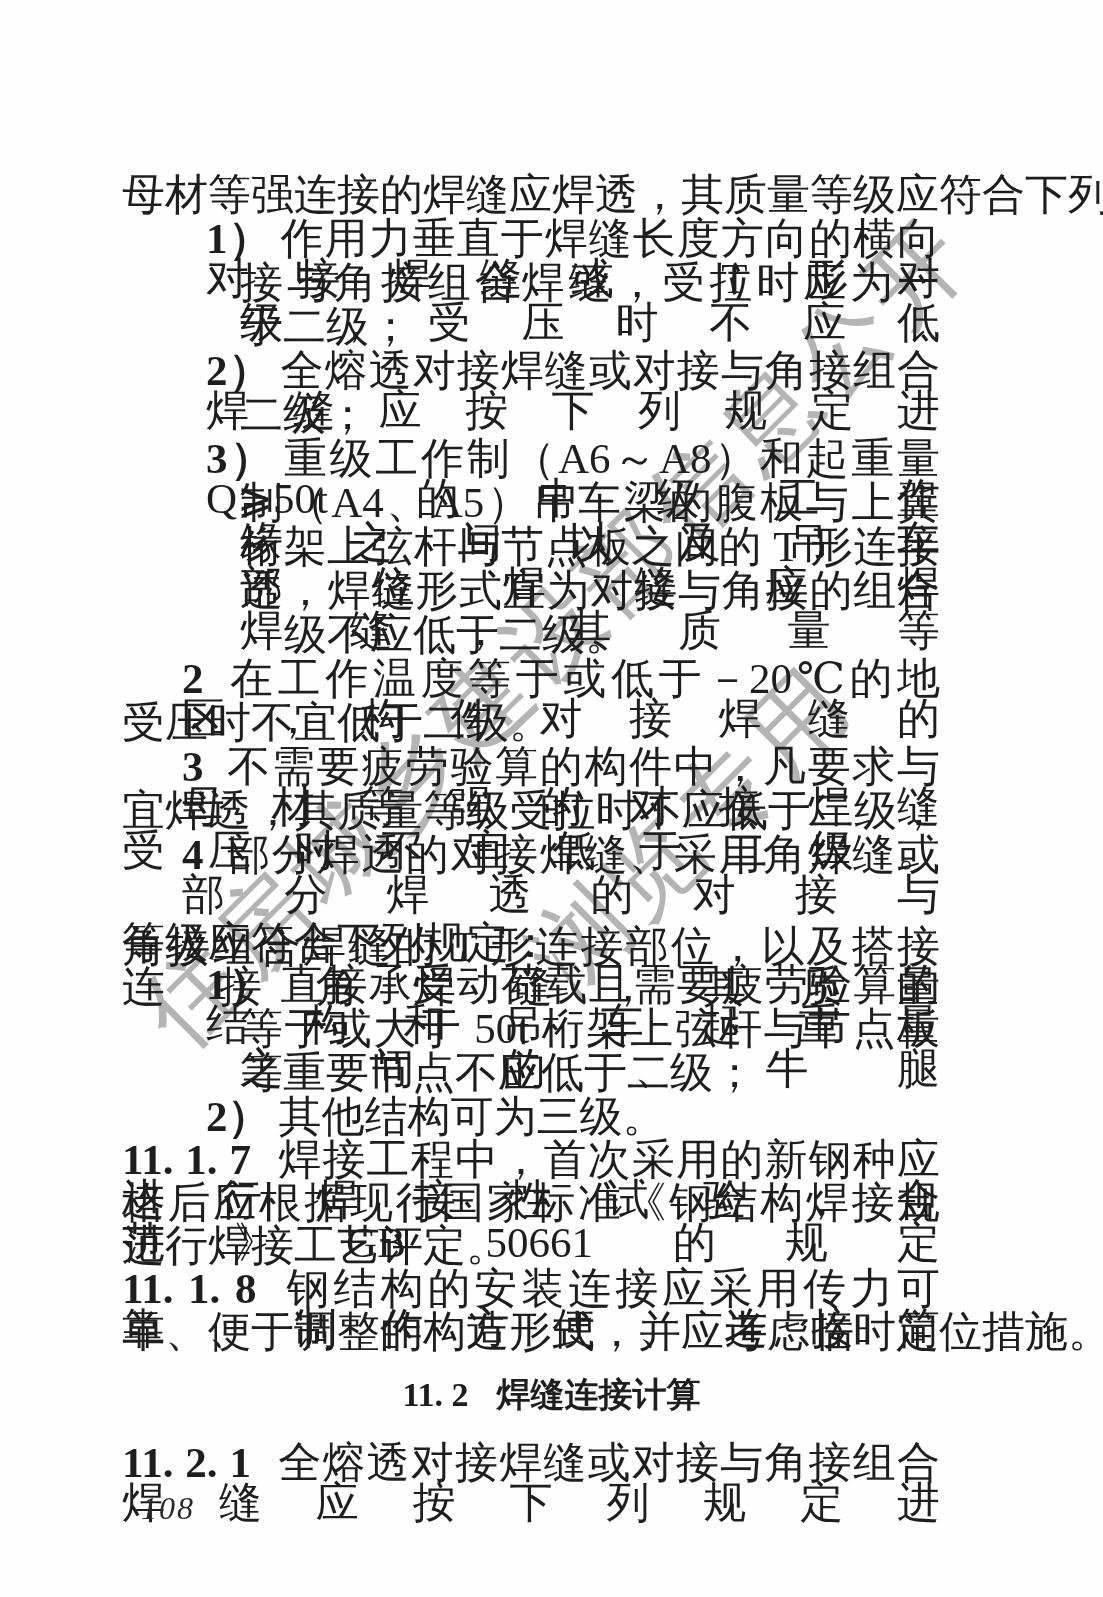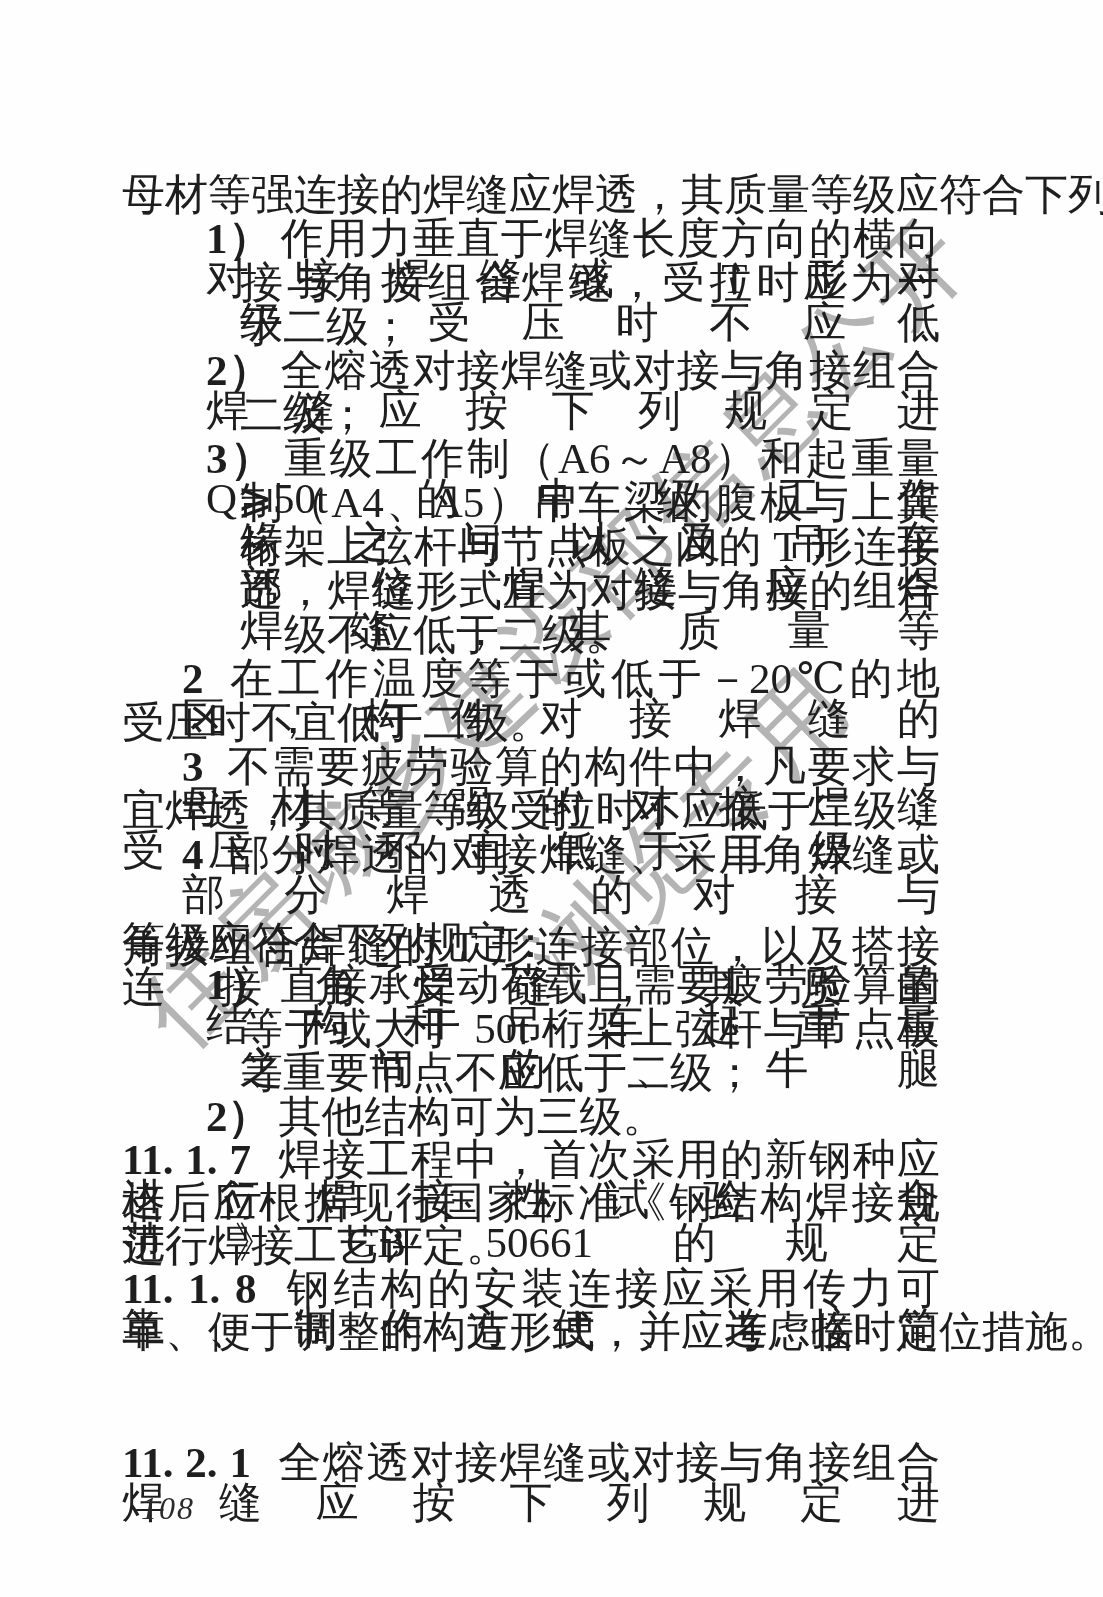--- a/index.html
+++ b/index.html
@@ -101,16 +101,19 @@
       <div class="line" style="top: 1053px; left: 240px;"><span>等重要节点不应低于二级；</span></div>
       <div class="line" style="top: 1097px; left: 206px;"><span class="num" style="margin-right: 8px;">2）</span><span>其他结构可为三级。</span></div>
       <div class="line justify" style="top: 1140px; left: 122px; width: 818px;"><span class="num" style="margin-right: 26px;">11. 1. 7</span><span>焊接工程中，首次采用的新钢种应进行焊接性试验，合</span></div>
       <div class="line justify" style="top: 1183px; left: 122px; width: 818px;"><span>格后应根据现行国家标准《钢结构焊接规范》GB 50661 的规定</span></div>
       <div class="line" style="top: 1226px; left: 122px;"><span>进行焊接工艺评定。</span></div>
       <div class="line justify" style="top: 1269px; left: 122px; width: 818px;"><span class="num" style="margin-right: 26px;">11. 1. 8</span><span>钢结构的安装连接应采用传力可靠、制作方便、连接简</span></div>
       <div class="line" style="top: 1312px; left: 122px; text-align: right;"><span>单、便于调整的构造形式，并应考虑临时定位措施。</span></div>
       <div class="line justify" style="top: 1443px; left: 122px; width: 818px;"><span class="num" style="margin-right: 26px;">11. 2. 1</span><span>全熔透对接焊缝或对接与角接组合焊缝应按下列规定进</span></div>
     </div>
 
+  <div class="heading">
+    <span class="h-num">11. 2</span><span class="h-title">焊缝连接计算</span>
+  </div>
 
   <div class="page-no">108</div>
 
 </div>
 
 </body></html>

